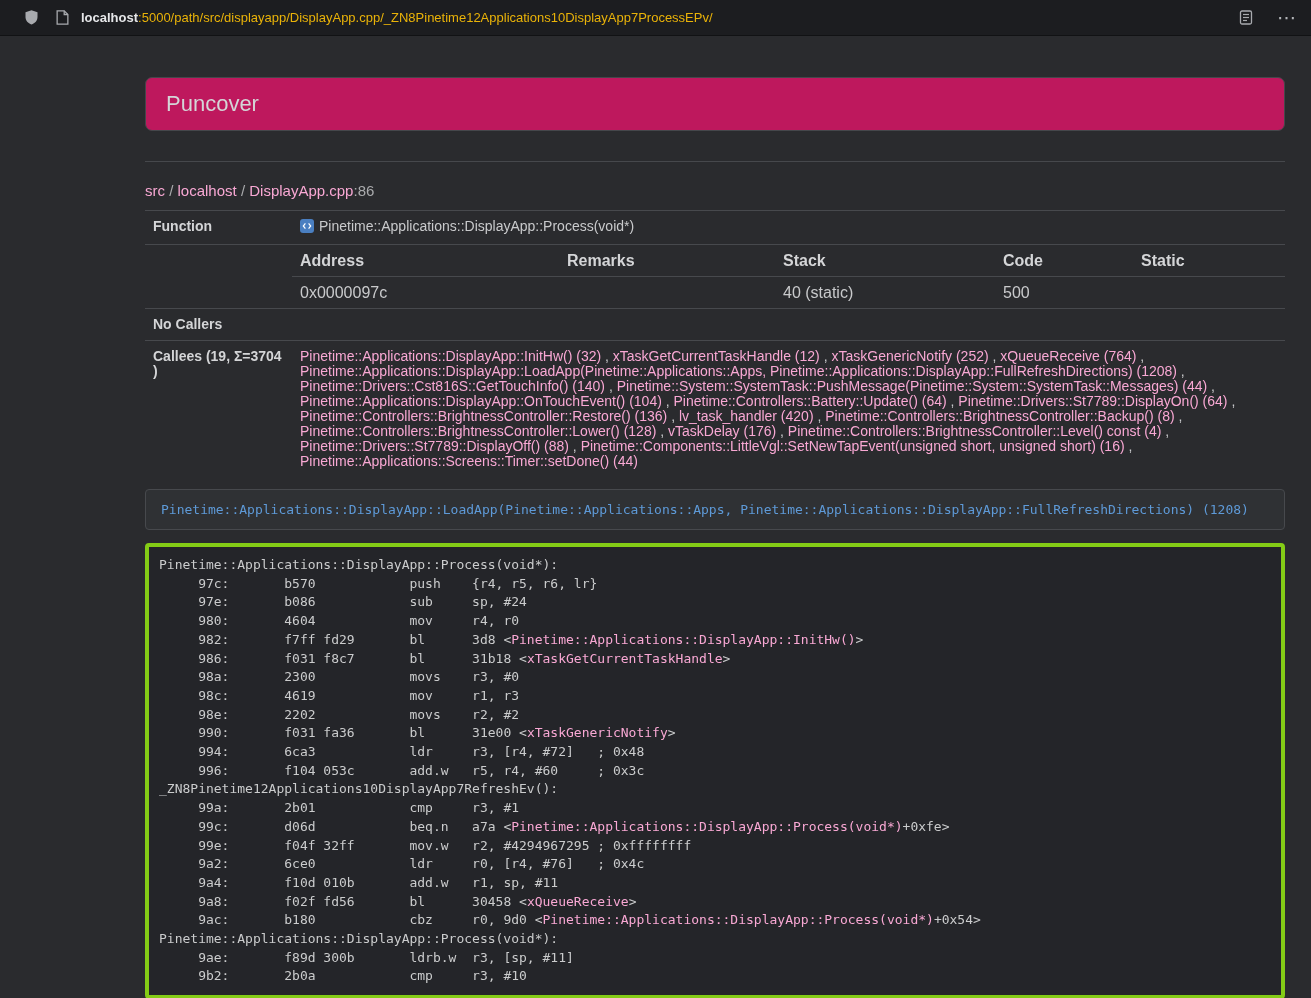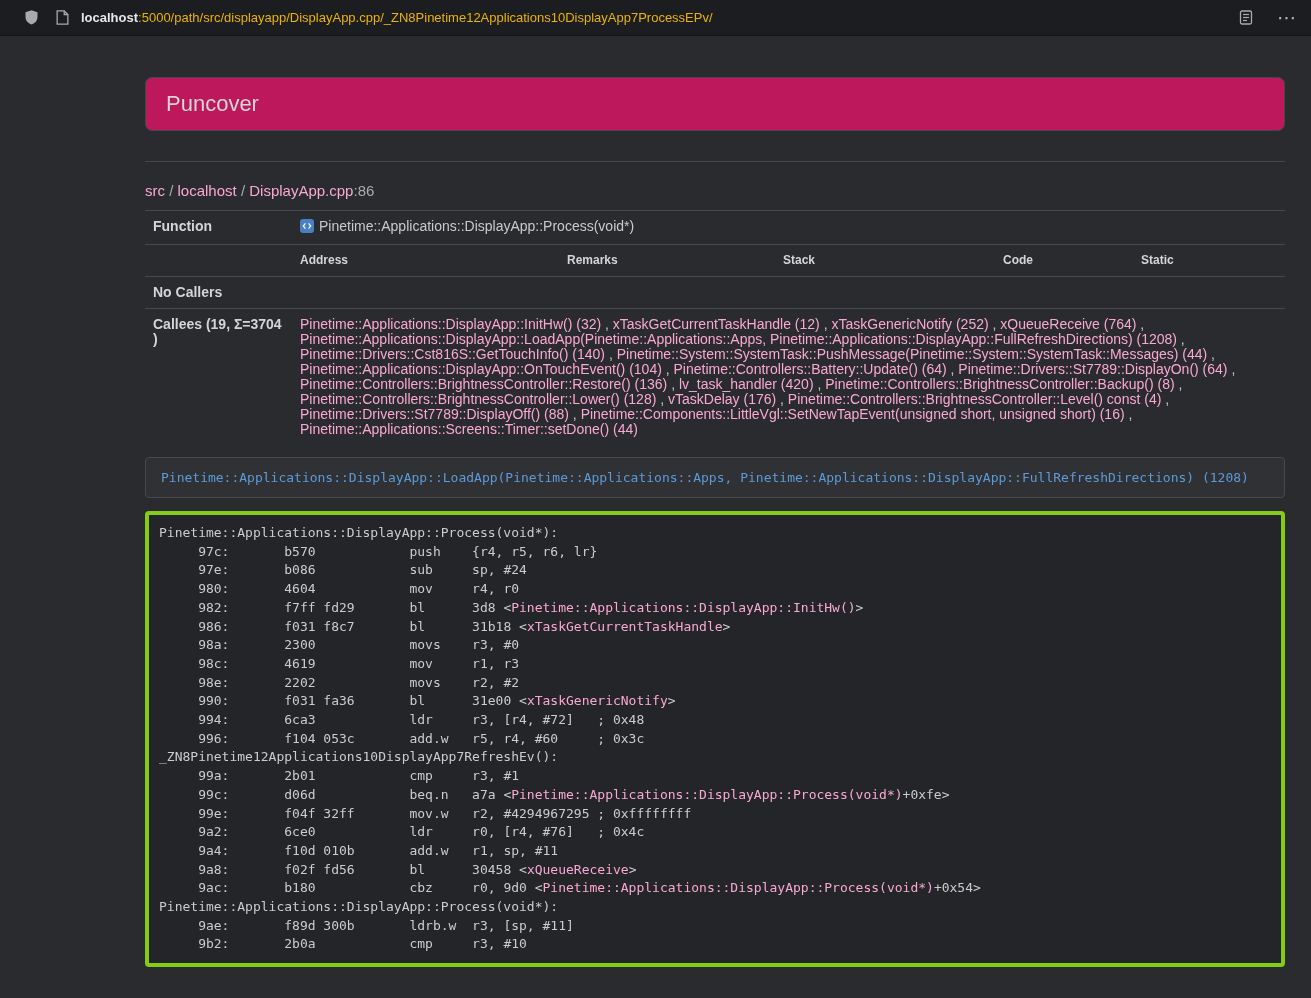--- a/index.html
+++ b/index.html
@@ -42,21 +42,21 @@
 
   
   table.symbol-table { width: 100%; border-collapse: collapse; margin-top: 10px; font-size: 14px; }
   table.symbol-table > tbody > tr > th,
   table.symbol-table > tbody > tr > td {
     border-top: 1px solid #47494d;
     padding: 8px; text-align: left; vertical-align: top; line-height: 15px;
   }
   table.symbol-table > tbody > tr > th { width: 147px; font-weight: bold; color: #d4d5d7; }
   td.nopad { padding: 0 !important; }
-  table.inner-table { width: 100%; border-collapse: collapse; font-size: 12px; }
+  table.inner-table { width: 100%; border-collapse: collapse; font-size: 16px; }
   table.inner-table th, table.inner-table td { padding: 8px; text-align: left; line-height: 15px; }
   table.inner-table th { font-weight: bold; color: #d4d5d7; }
   table.inner-table td { border-top: 1px solid #47494d; }
   .col-address { width: 267px; } .col-remarks { width: 216px; }
   .col-stack { width: 220px; } .col-code { width: 138px; } .col-static { width: auto; }
   .fn-icon { display: inline-block; vertical-align: -2px; margin-right: 5px; }
   .callees-cell { line-height: 20px; }
   .nw { white-space: nowrap; }
   .callee-sep { color: #c9cacc; }
 
@@ -140,20 +140,27 @@
         <th></th>
         <td class="nopad">
           <table class="inner-table">
             <tbody>
               <tr>
                 <th class="col-address">Address</th>
                 <th class="col-remarks">Remarks</th>
                 <th class="col-stack">Stack</th>
                 <th class="col-code">Code</th>
                 <th class="col-static">Static</th>
+              </tr>
+              <tr>
+                <td>0x0000097c</td>
+                <td></td>
+                <td>40 (static)</td>
+                <td>500</td>
+                <td></td>
               </tr>
             </tbody>
           </table>
         </td>
       </tr>
       <tr>
         <th>No Callers</th>
         <td></td>
       </tr>
       <tr>

